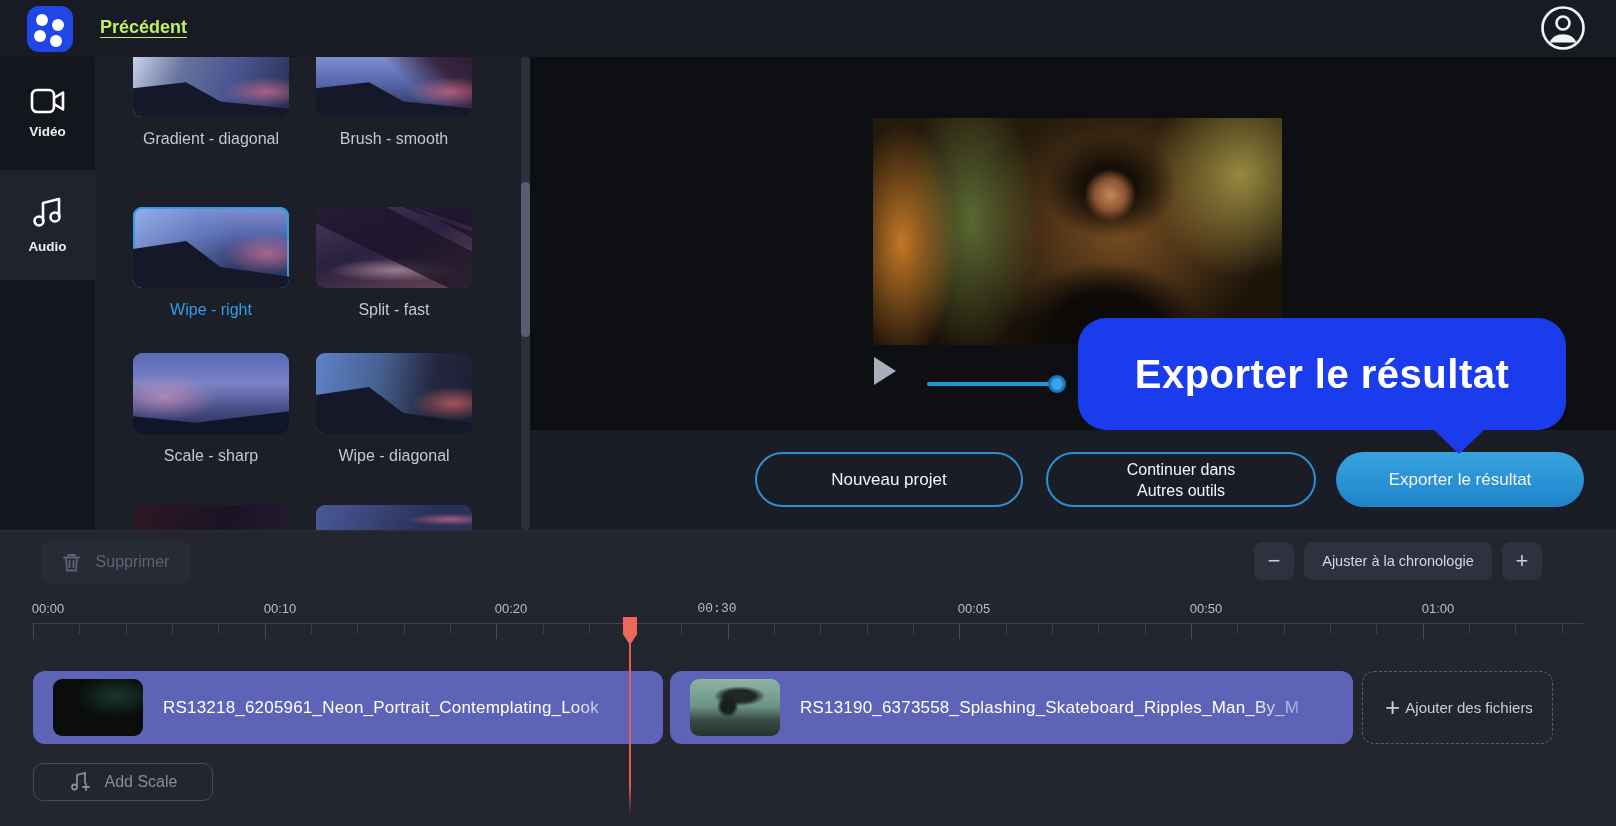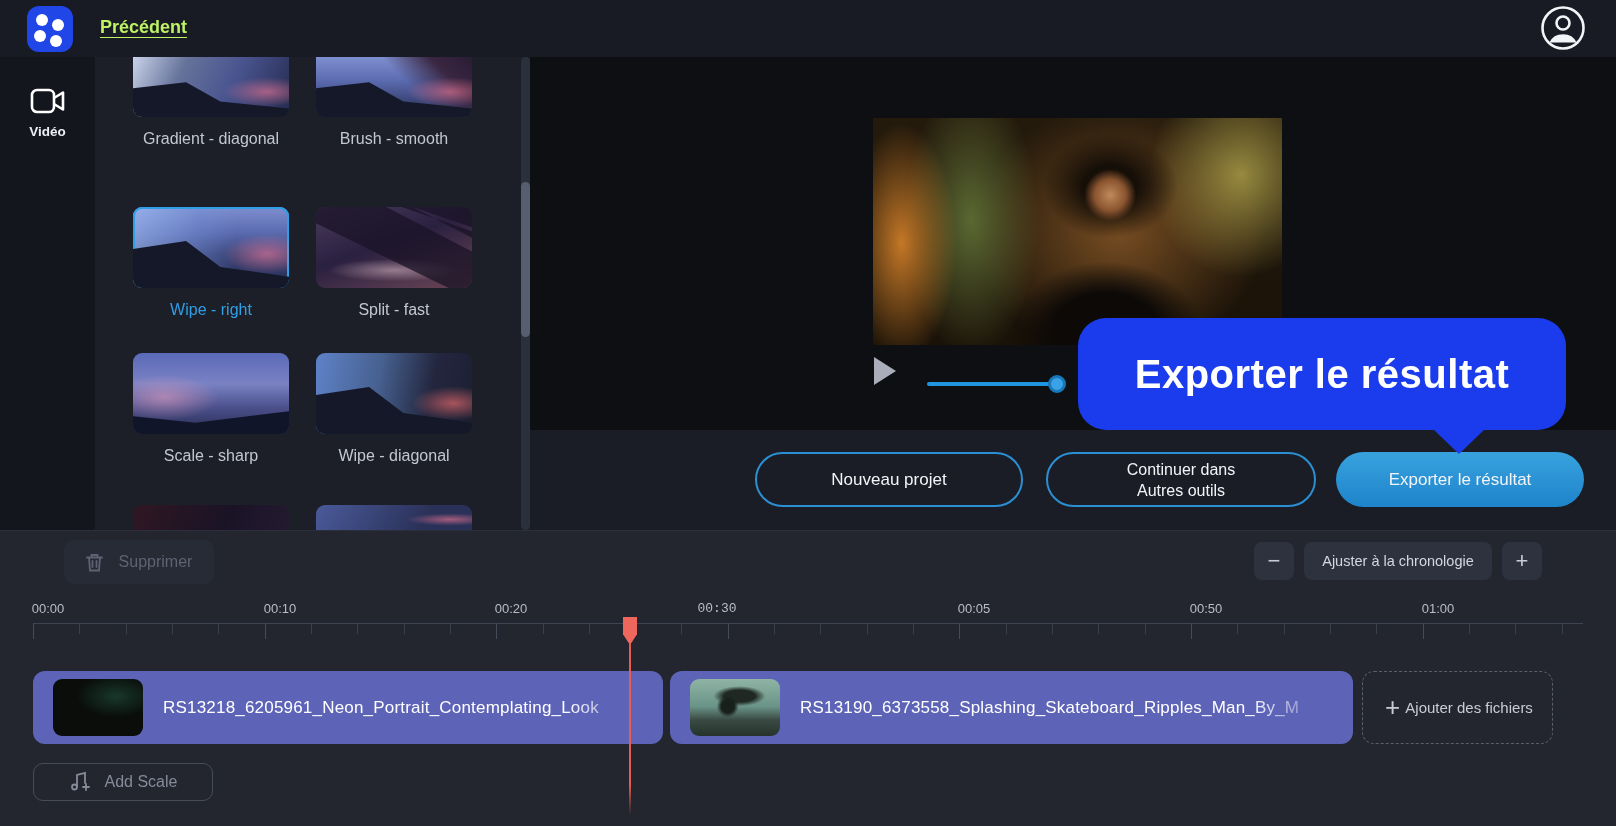--- a/index.html
+++ b/index.html
@@ -90,21 +90,21 @@
   .actions { position:absolute; left:530px; top:430px; width:1086px; height:100px; background:#1a1d26; }
   .pill { position:absolute; top:22px; height:55px; border-radius:28px; display:flex; flex-direction:column; align-items:center; justify-content:center; font-size:17px; color:#f2f4f8; cursor:pointer; text-align:center; line-height:21px; }
   .pill.outline { border:2px solid #2b8fd3; background:transparent; }
   .pill.filled { background:linear-gradient(180deg,#38a2de 0%,#1e84cb 100%); }
   .btn-new      { left:225px; width:268px; }
   .btn-continue { left:516px; width:270px; font-size:16px; }
   .btn-export   { left:806px; width:248px; }
 
   
   .timeline { position:absolute; left:0; top:530px; width:1616px; height:296px; background:#23262f; border-top:1px solid #2c303c; }
-  .tl-del { position:absolute; left:64px; top:9px; width:150px; height:44px; background:#272b36; border-radius:10px; display:flex; align-items:center; justify-content:center; gap:16px; color:#5d6372; font-size:16px; cursor:default; }
+  .tl-del { position:absolute; left:41px; top:9px; width:150px; height:44px; background:#272b36; border-radius:10px; display:flex; align-items:center; justify-content:center; gap:16px; color:#5d6372; font-size:16px; cursor:default; }
   .tl-sq { position:absolute; top:11px; width:40px; height:38px; background:#2e323e; border-radius:8px; color:#c9ccd6; font-size:22px; display:flex; align-items:center; justify-content:center; cursor:pointer; }
   .tl-minus { left:1254px; }
   .tl-plus  { left:1502px; }
   .tl-fit { position:absolute; left:1304px; top:11px; width:188px; height:38px; background:#2e323e; border-radius:8px; color:#d4d7e0; font-size:14.5px; display:flex; align-items:center; justify-content:center; cursor:pointer; }
 
   .ruler-label { position:absolute; top:70px; transform:translateX(-50%); font-size:13px; color:#b9bdc8; }
   .r0{left:48px;} .r1{left:280px;} .r2{left:511px;} .r3{left:717px;font-family:Liberation Mono, monospace;} .r4{left:974px;} .r5{left:1206px;} .r6{left:1438px;}
   .ruler-line { position:absolute; left:33px; top:92px; width:1550px; height:1px; background:#3e4352; }
   .ruler-ticks { position:absolute; left:33px; top:92px; width:1550px; height:11px;
     background:repeating-linear-gradient(to right, #3a3f4c 0 1px, transparent 1px 46.32px); }
@@ -155,20 +155,28 @@
   </div>
 
   <div class="sidebar">
     <div class="side-tab video">
       <svg width="36" height="26" viewBox="0 0 36 26" fill="none" stroke="#ffffff" stroke-width="2.6" stroke-linejoin="round">
         <rect x="2" y="2" width="22" height="22" rx="5"></rect>
         <path d="M24 10 L33 4.5 V21.5 L24 16"></path>
       </svg>
       <span class="lbl">Vidéo</span>
     </div>
+    <div class="side-tab audio">
+      <svg width="30" height="32" viewBox="0 0 30 32" fill="none" stroke="#ffffff" stroke-width="2.6" stroke-linejoin="round">
+        <path d="M10 24 V6 L26 2 V20"></path>
+        <circle cx="6" cy="24" r="4.5"></circle>
+        <circle cx="22" cy="20" r="4.5"></circle>
+      </svg>
+      <span class="lbl">Audio</span>
+    </div>
   </div>
 
   <div class="panel">
     <div class="cell c00">
       <div class="thumb cut-top t-grad"></div>
       <div class="t-label">Gradient - diagonal</div>
     </div>
     <div class="cell c01">
       <div class="thumb cut-top t-brush"></div>
       <div class="t-label">Brush - smooth</div>

